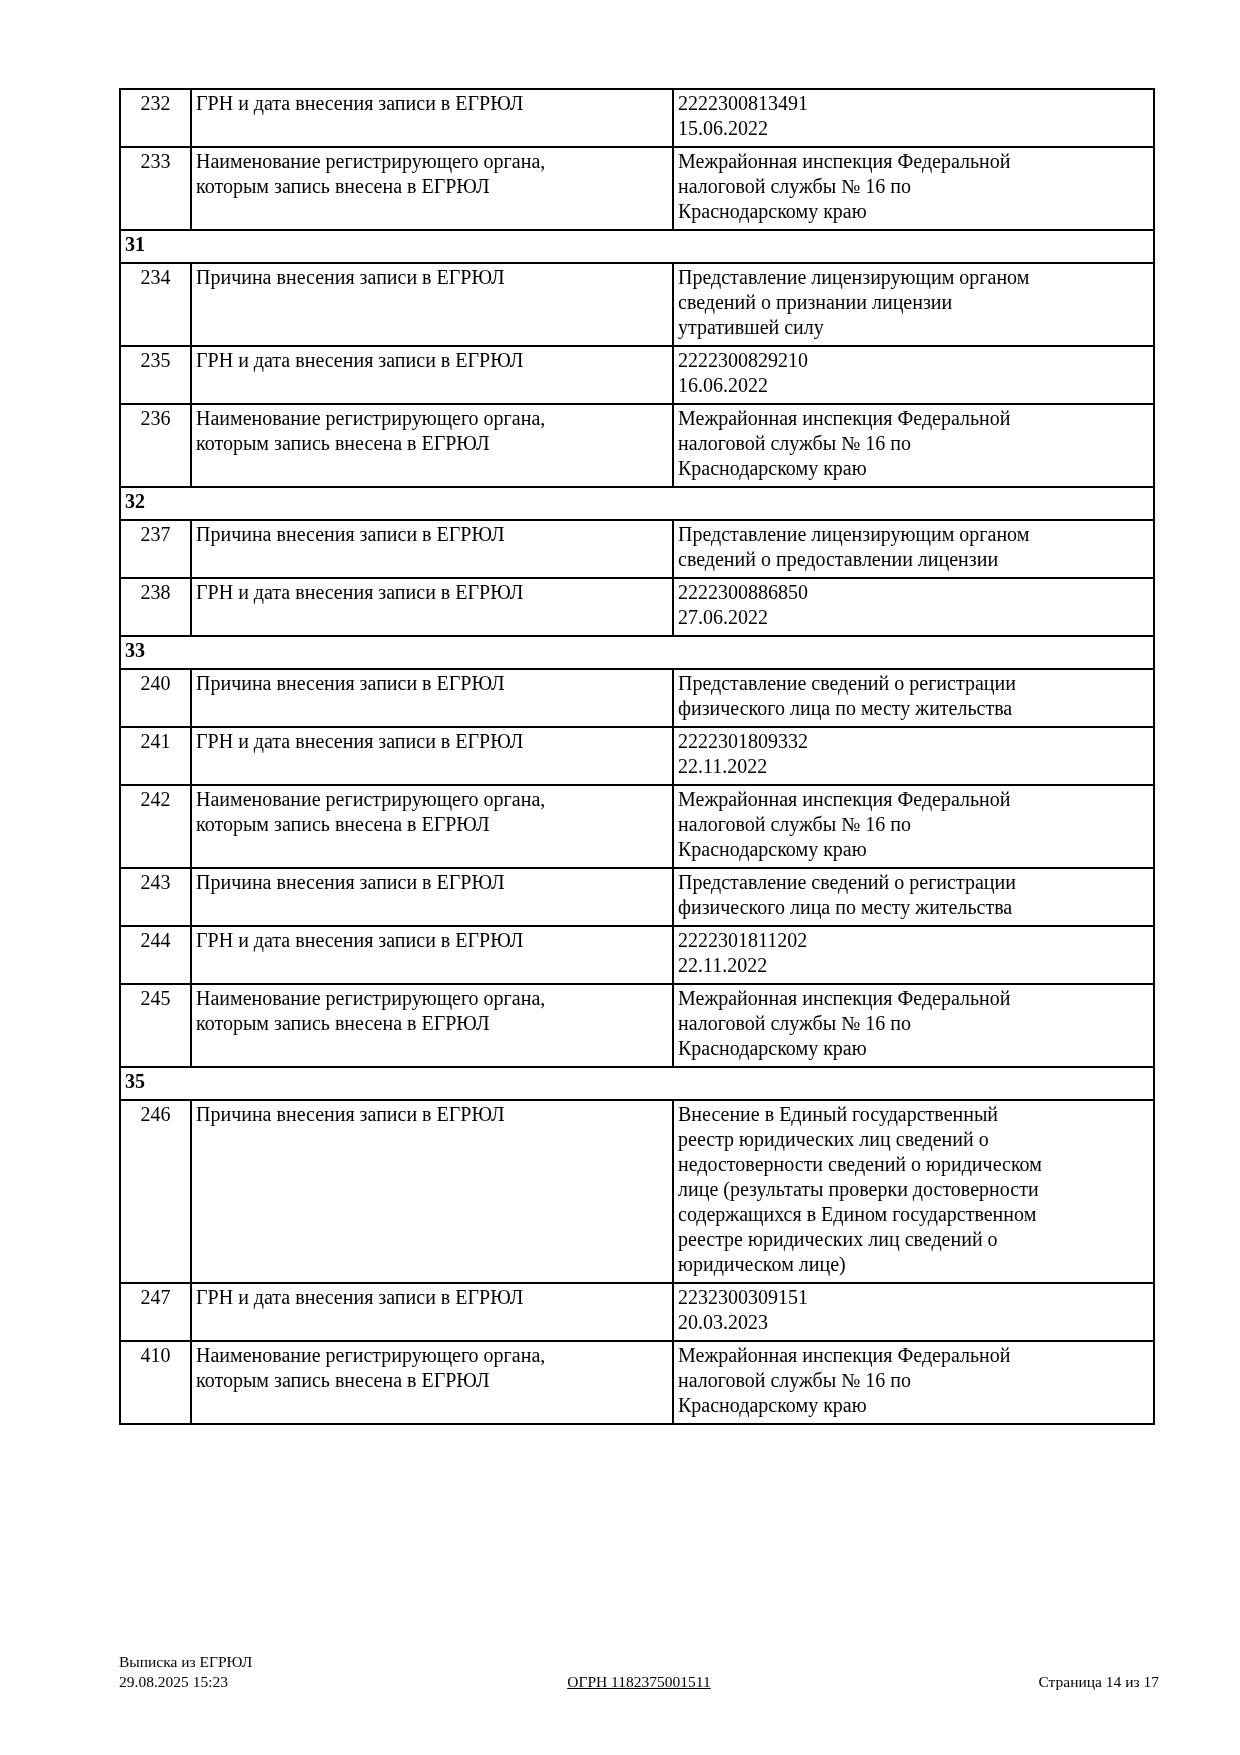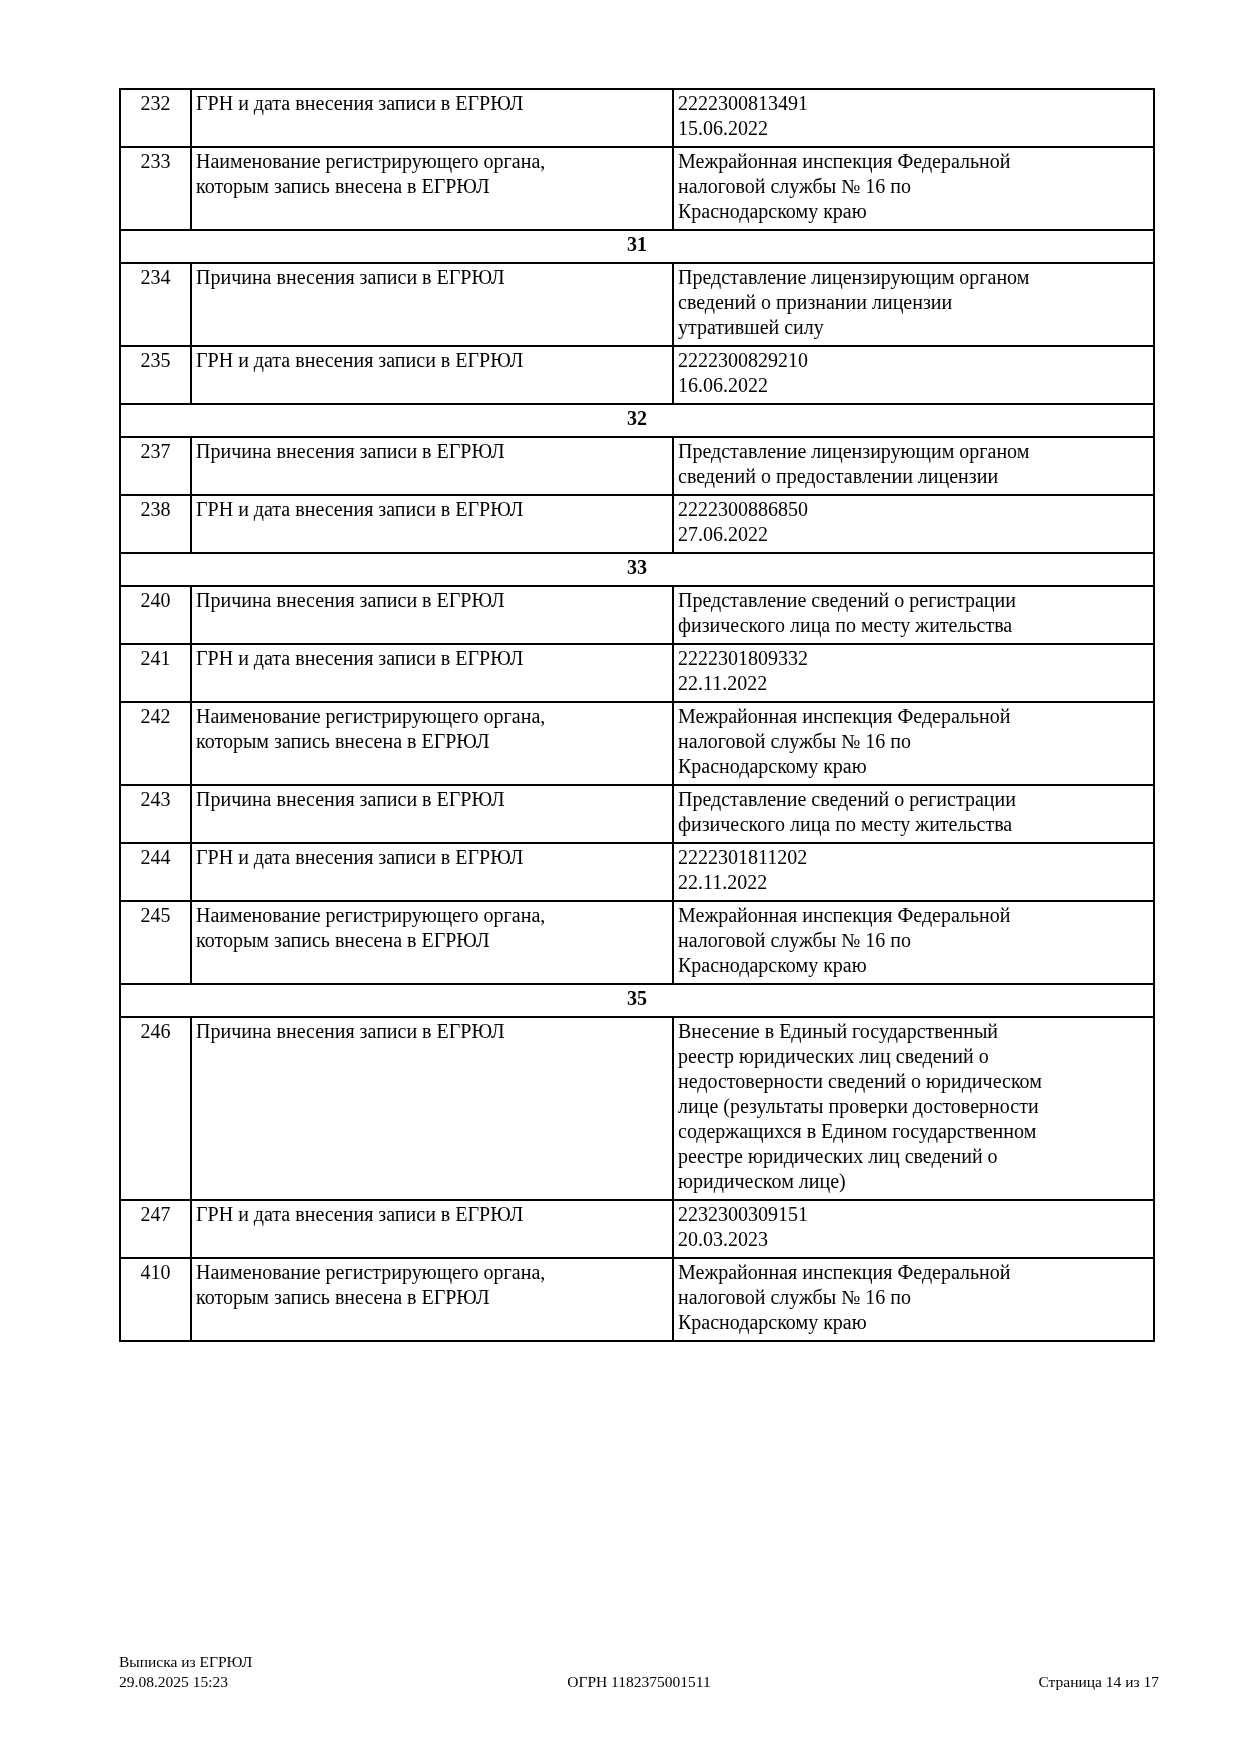--- a/index.html
+++ b/index.html
@@ -32,21 +32,21 @@
     padding: 1px 4px 5px 4px;
     white-space: pre-line;
     overflow: hidden;
   }
   td.num-cell {
     text-align: center;
     padding-left: 1px;
     padding-right: 1px;
   }
   td.section-cell {
-    text-align: center;
+    text-align: left;
     font-weight: bold;
     padding-top: 2px;
     padding-bottom: 6px;
     white-space: normal;
   }
   .footer {
     position: absolute;
     top: 1652px;
     left: 119px;
     width: 1040px;
@@ -57,20 +57,21 @@
     position: absolute;
     top: 0;
     left: 0;
   }
   .footer-center {
     position: absolute;
     top: 20px;
     left: 0;
     width: 100%;
     text-align: center;
+    text-decoration: underline;
   }
   .footer-right {
     position: absolute;
     top: 20px;
     right: 0;
     text-align: right;
     margin-left: 10px;
   }
 </style>
 </head>
@@ -113,20 +114,28 @@
 утратившей силу</td>
   </tr>
 
   <tr class="data-row">
     <td class="num-cell">235</td>
     <td class="label-cell">ГРН и дата внесения записи в ЕГРЮЛ</td>
     <td class="value-cell">2222300829210
 16.06.2022</td>
   </tr>
 
+  <tr class="data-row">
+    <td class="num-cell">236</td>
+    <td class="label-cell">Наименование регистрирующего органа,
+которым запись внесена в ЕГРЮЛ</td>
+    <td class="value-cell">Межрайонная инспекция Федеральной
+налоговой службы № 16 по
+Краснодарскому краю</td>
+  </tr>
 
   <tr class="section-row">
     <td class="section-cell" colspan="3">32</td>
   </tr>
 
   <tr class="data-row">
     <td class="num-cell">237</td>
     <td class="label-cell">Причина внесения записи в ЕГРЮЛ</td>
     <td class="value-cell">Представление лицензирующим органом
 сведений о предоставлении лицензии</td>

